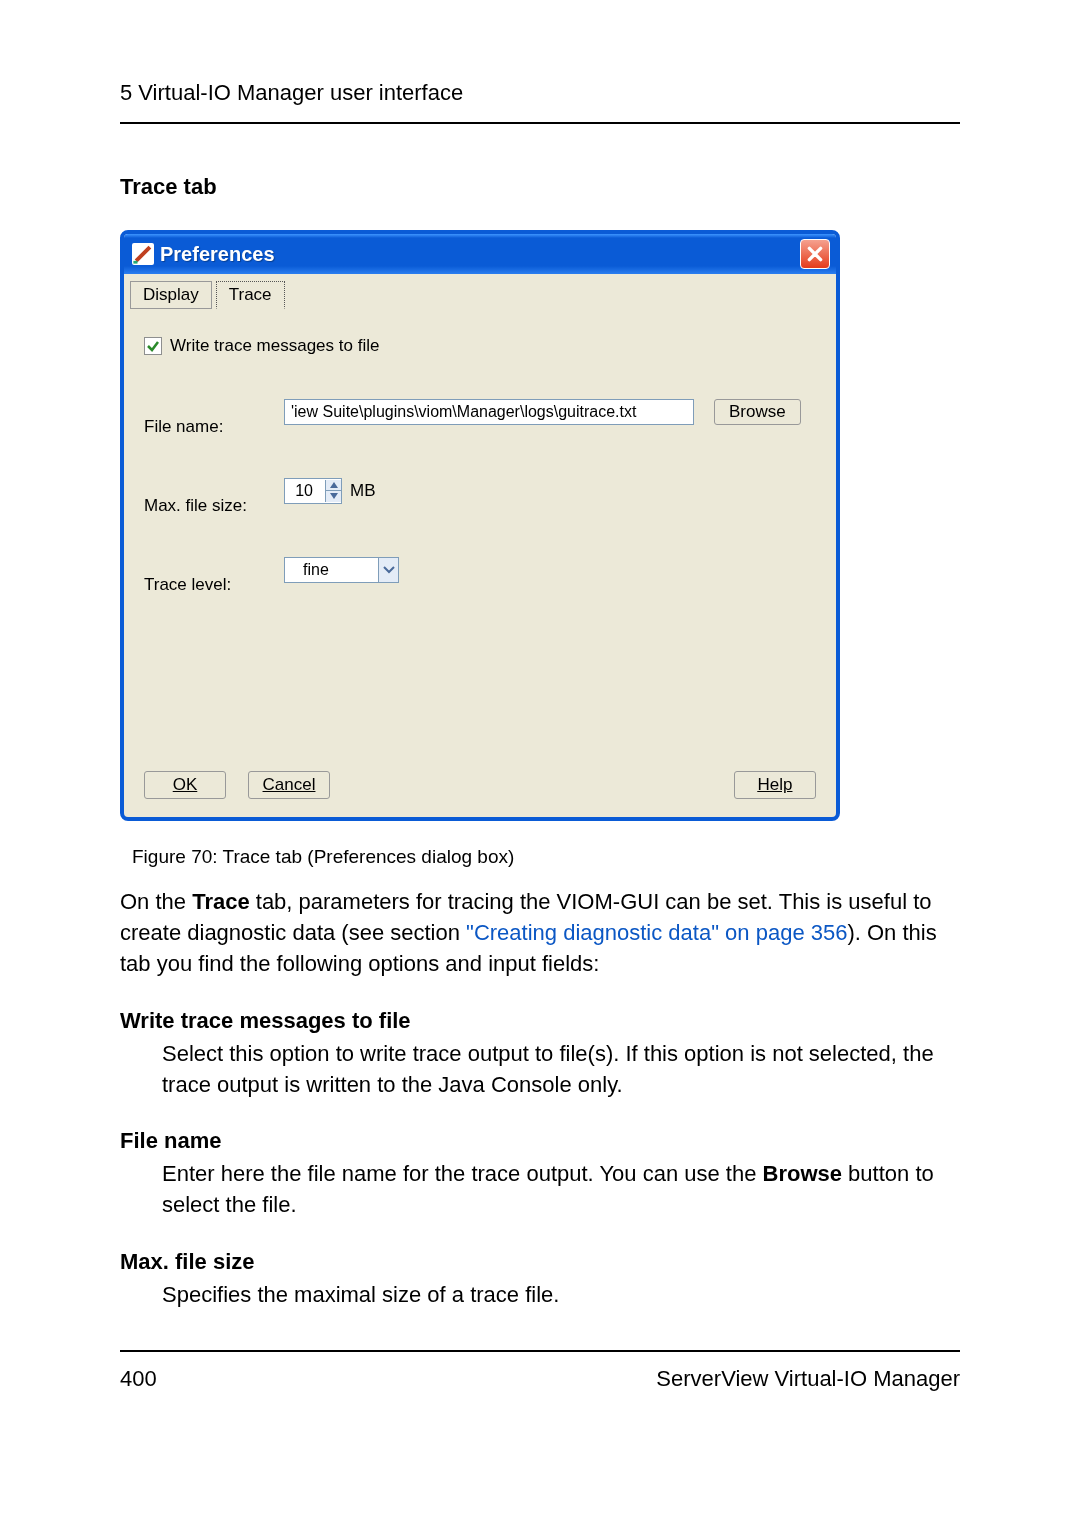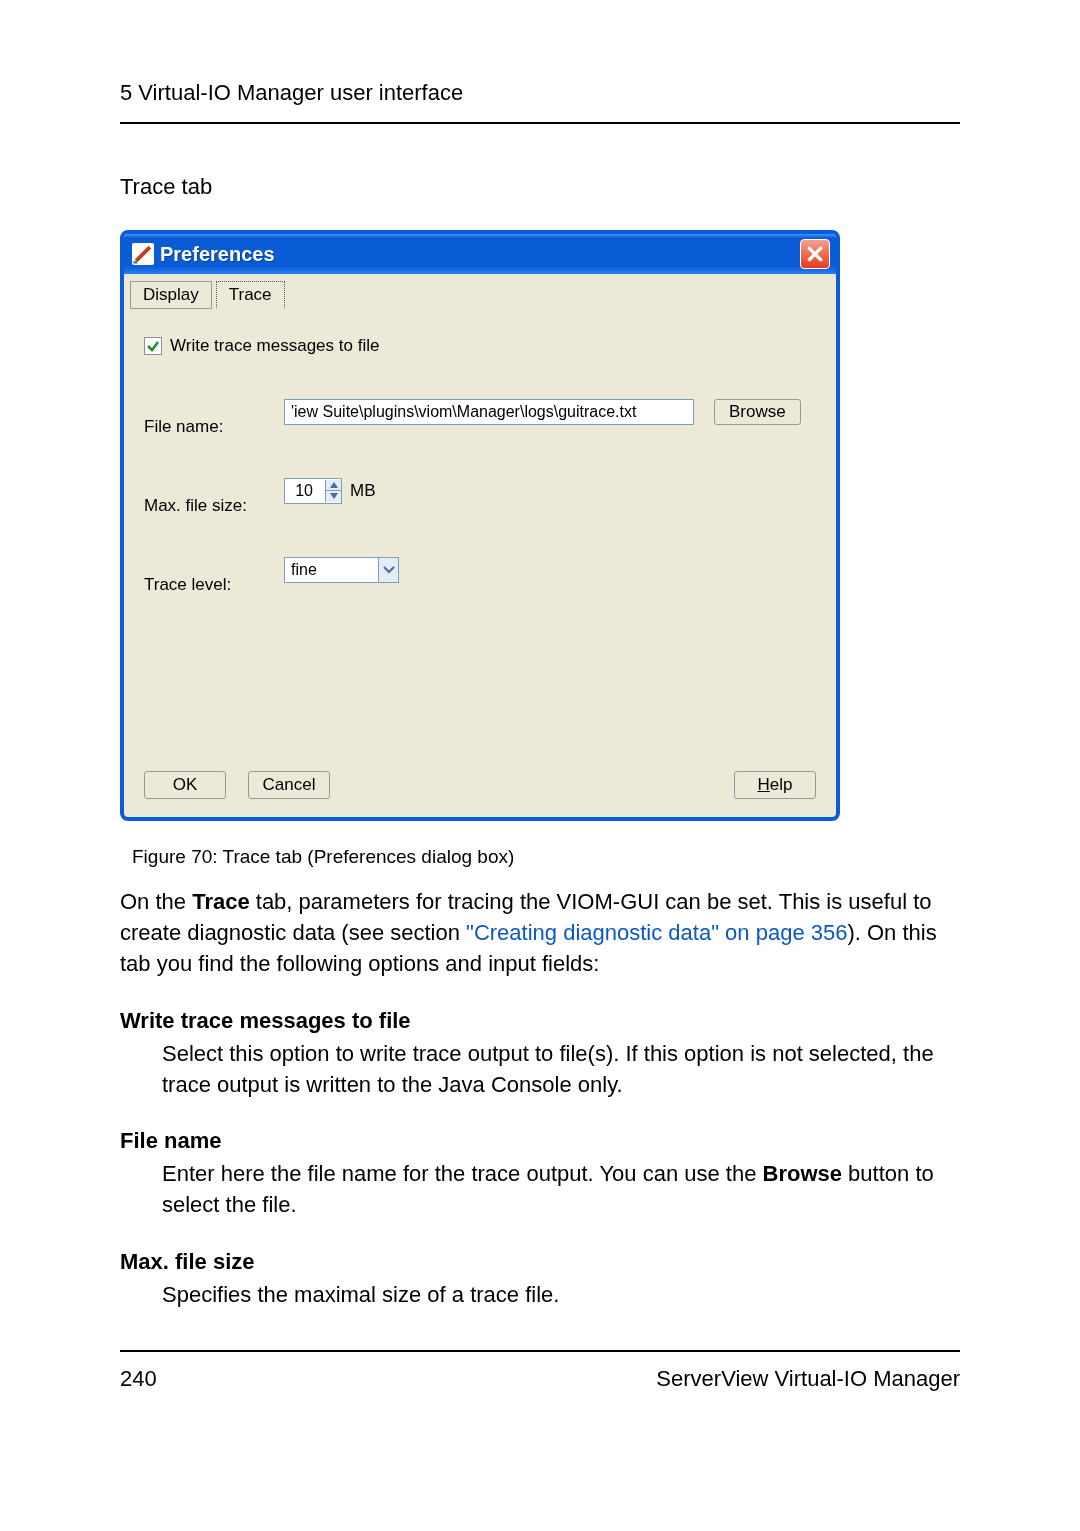--- a/index.html
+++ b/index.html
@@ -14,21 +14,21 @@
       padding: 80px 120px 60px 120px;
     }
     .chapter-header {
       font-size: 22px;
       padding-bottom: 16px;
       border-bottom: 2px solid #000;
       margin-bottom: 50px;
     }
     .section-title {
       font-size: 22px;
-      font-weight: normal;
+      font-weight: bold;
       margin-bottom: 30px;
     }
     
     .dialog {
       width: 720px;
       margin: 0 0 25px 0;
       border: 4px solid #0a5bd6;
       border-radius: 8px;
       overflow: hidden;
       background: #ece9d8;
@@ -180,20 +180,21 @@
     .spinner-btn svg { width: 8px; height: 6px; }
     .unit { margin-left: 8px; }
     .combo {
       display: flex;
       align-items: center;
       border: 1px solid #7f9db9;
       background: #fff;
       height: 26px;
       width: 115px;
       cursor: pointer;
+      padding-left: 12px;
     }
     .combo-val {
       flex: 1;
       padding-left: 6px;
       font-size: 16px;
     }
     .combo-btn {
       width: 20px;
       height: 100%;
       background: #e4ecf7;
@@ -201,20 +202,21 @@
       display: flex;
       align-items: center;
       justify-content: center;
     }
     .combo-btn svg { width: 12px; height: 8px; }
     .dialog-buttons {
       display: flex;
       padding: 18px 20px;
       gap: 22px;
       font-family: Tahoma, sans-serif;
+      text-decoration: underline;
     }
     .dlg-btn {
       padding: 3px 0;
       width: 82px;
       text-align: center;
       font-size: 17px;
       background: #ece9d8;
       border: 1px solid #999;
       border-radius: 3px;
       cursor: pointer;
@@ -352,16 +354,16 @@
 
   <div class="def-term">File name</div>
   <div class="def-body">
     <span>Enter here the file name for the trace output. You can use the </span><b>Browse</b><span> button to select the file.</span>
   </div>
 
   <div class="def-term">Max. file size</div>
   <div class="def-body">Specifies the maximal size of a trace file.</div>
 
   <div class="footer">
-    <span>240</span>
+    <span>400</span>
     <span>ServerView Virtual-IO Manager</span>
   </div>
 </div>
 
 </body></html>

